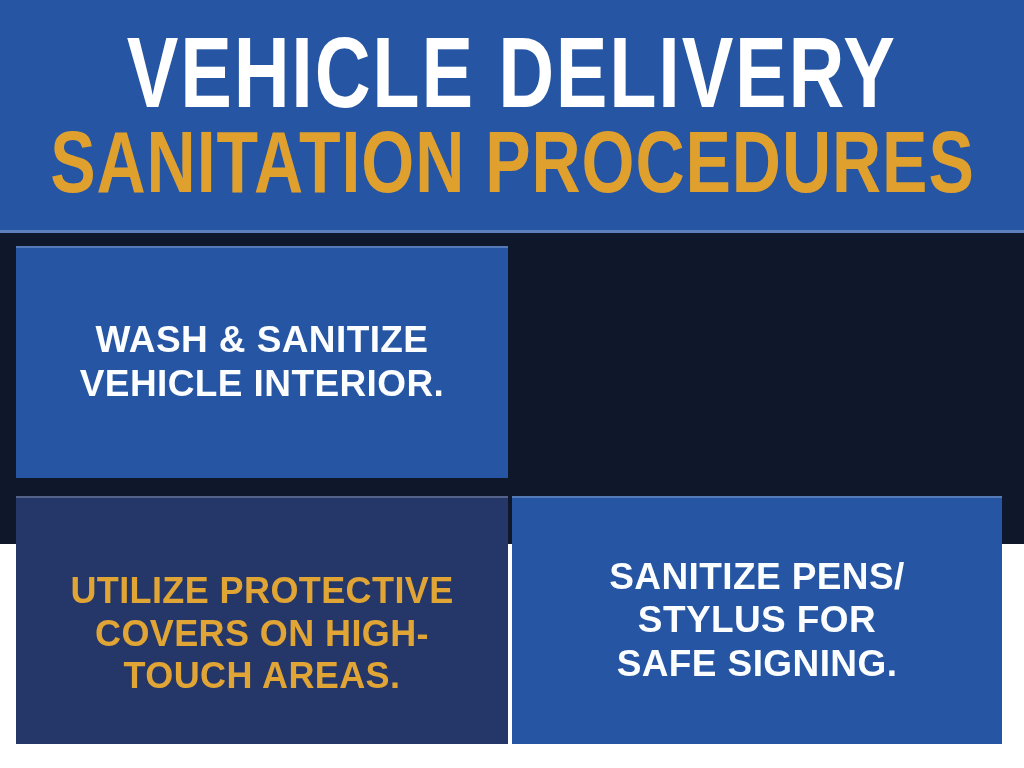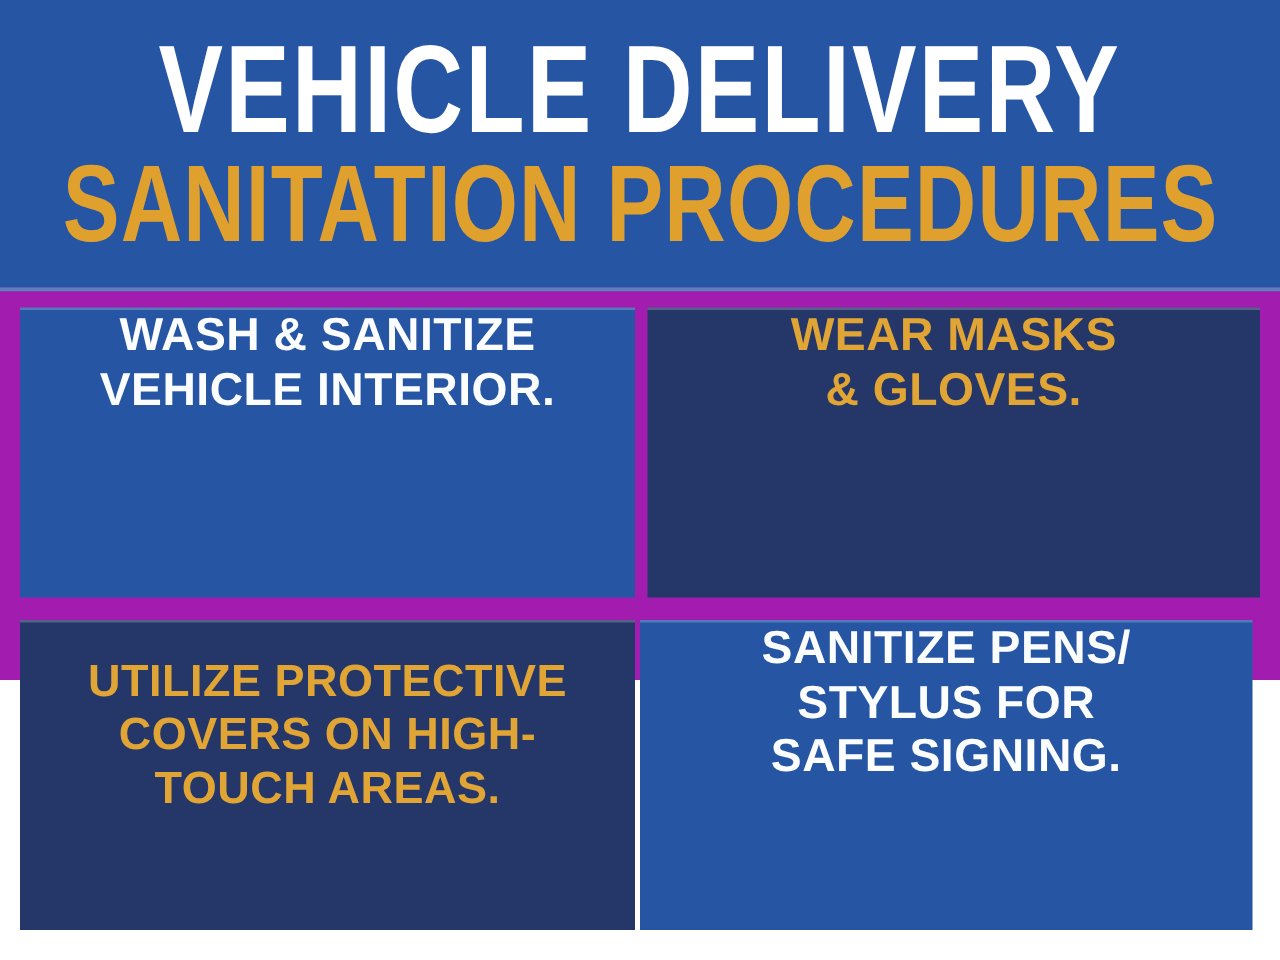--- a/index.html
+++ b/index.html
@@ -12,21 +12,21 @@
     width: 1024px;
     height: 768px;
     overflow: hidden;
     font-family: "Liberation Sans", sans-serif;
   }
 
   #poster {
     position: relative;
     width: 1024px;
     height: 544px;
-    background: #a21caf;
+    background: #0f172a;
   }
 
   
   #header {
     position: absolute;
     left: 0;
     top: 0;
     width: 1024px;
     height: 230px;
     background: #2555a3;
@@ -73,21 +73,21 @@
     top: 230px;
     width: 1024px;
     height: 3px;
     background: #5d80bd;
   }
 
   
   .panel {
     position: absolute;
     display: flex;
-    align-items: flex-start;
+    align-items: center;
     justify-content: center;
     box-sizing: border-box;
     padding: 0 22px;
   }
   .panel .ptext {
     display: block;
     width: 100%;
     text-align: center;
     font-family: "Liberation Sans", sans-serif;
     font-weight: bold;
@@ -136,25 +136,20 @@
     </div>
   </div>
   <div id="header-underline"></div>
 
   <div class="panel bg-blue" id="panel-tl">
     <div class="panel-edge-hl"></div>
     <span class="ptext fg-white">WASH &amp; SANITIZE
 VEHICLE INTERIOR.</span>
   </div>
 
-  <div class="panel bg-navy" id="panel-tr">
-    <div class="panel-edge-hl"></div>
-    <span class="ptext fg-gold">WEAR MASKS
-&amp; GLOVES.</span>
-  </div>
 
   <div class="panel bg-navy" id="panel-bl">
     <div class="panel-edge-hl"></div>
     <span class="ptext fg-gold">UTILIZE PROTECTIVE
 COVERS ON HIGH-
 TOUCH AREAS.</span>
   </div>
 
   <div class="panel bg-blue" id="panel-br">
     <div class="panel-edge-hl"></div>

